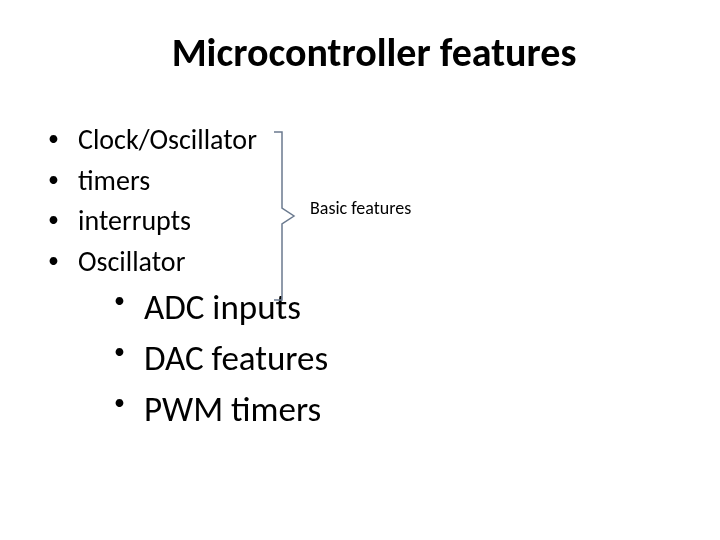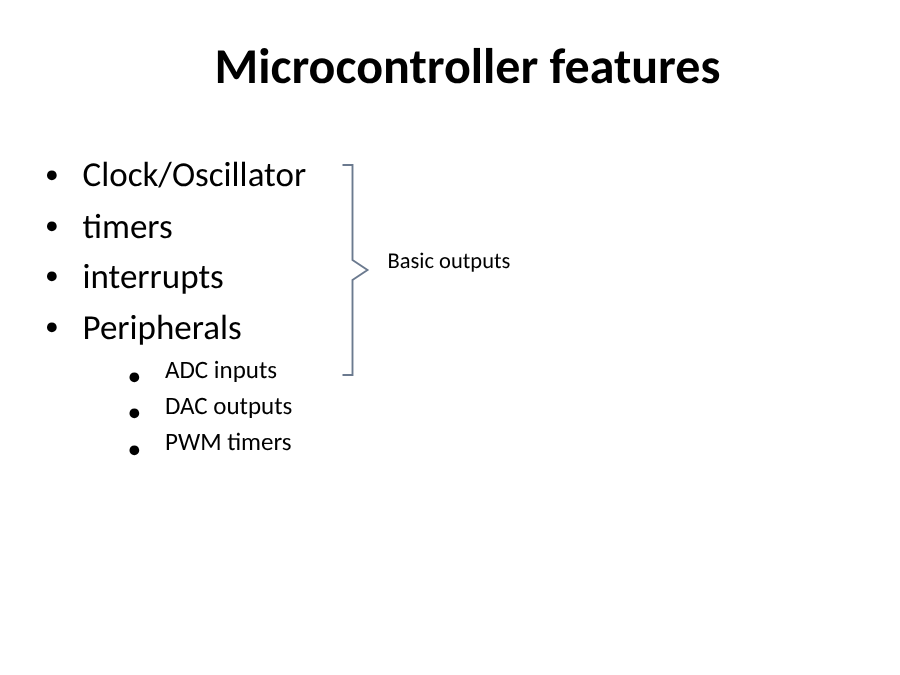--- a/index.html
+++ b/index.html
@@ -17,21 +17,21 @@
       left: 0;
       width: 720px;
       text-align: center;
       font-size: 40px;
       color: #000;
       padding-left: 28px;
     }
     .list {
       position: absolute;
       top: 120px;
-      left: 36px;
+      left: 48px;
       list-style: none;
     }
     .list > li {
       font-size: 28px;
       line-height: 1.45;
       color: #000;
       position: relative;
       padding-left: 30px;
     }
     .list > li::before {
@@ -40,21 +40,21 @@
       left: 0;
       top: 0;
       font-size: 22px;
       line-height: 1.7;
     }
     .sublist {
       list-style: none;
       padding-left: 36px;
     }
     .sublist > li {
-      font-size: 20px;
+      font-size: 35px;
       line-height: 1.45;
       color: #000;
       position: relative;
       padding-left: 30px;
     }
     .sublist > li::before {
       content: "•";
       position: absolute;
       left: 0;
       top: 0;
@@ -79,26 +79,26 @@
 </head>
 <body>
 
 <h1 class="title">Microcontroller features</h1>
 
 <ul class="list">
   <li>Clock/Oscillator</li>
   <li>timers</li>
   <li>interrupts</li>
   <li>
-    <span>Peripherals</span>
+    <span>Oscillator</span>
     <ul class="sublist">
       <li>ADC inputs</li>
-      <li>DAC outputs</li>
+      <li>DAC features</li>
       <li>PWM timers</li>
     </ul>
   </li>
 </ul>
 
 <svg class="bracket" viewBox="0 0 24 172" preserveAspectRatio="none">
   <path d="M 2 2 L 10 2 L 10 78 L 22 86 L 10 94 L 10 170 L 2 170" fill="none" stroke="#6b7a8f" stroke-width="1.5"></path>
 </svg>
 
-<div class="annotation">Basic outputs</div>
+<div class="annotation">Basic features</div>
 
 </body></html>

